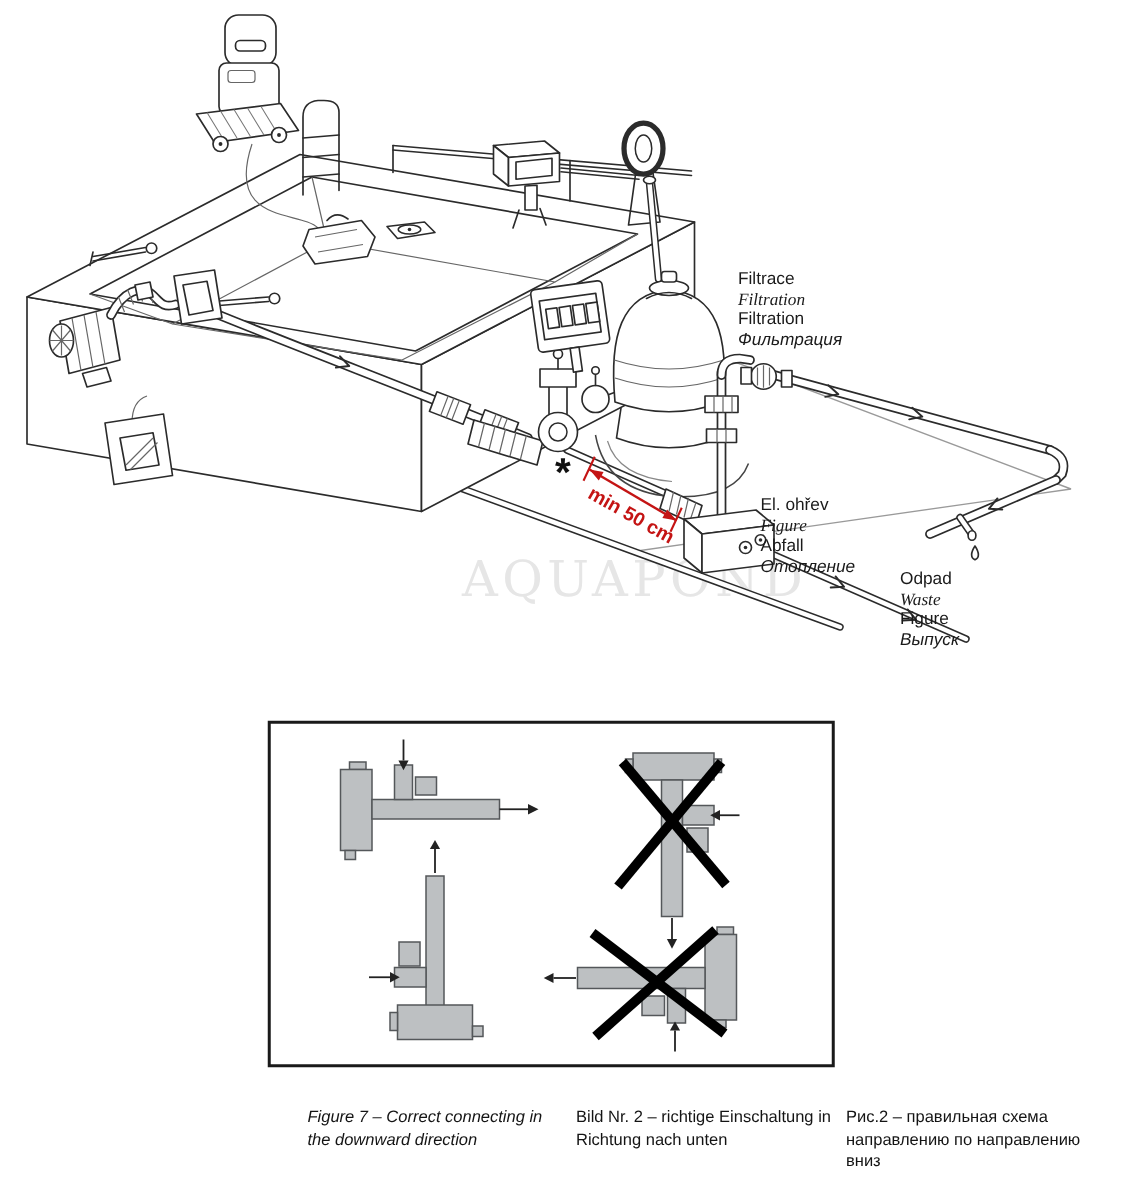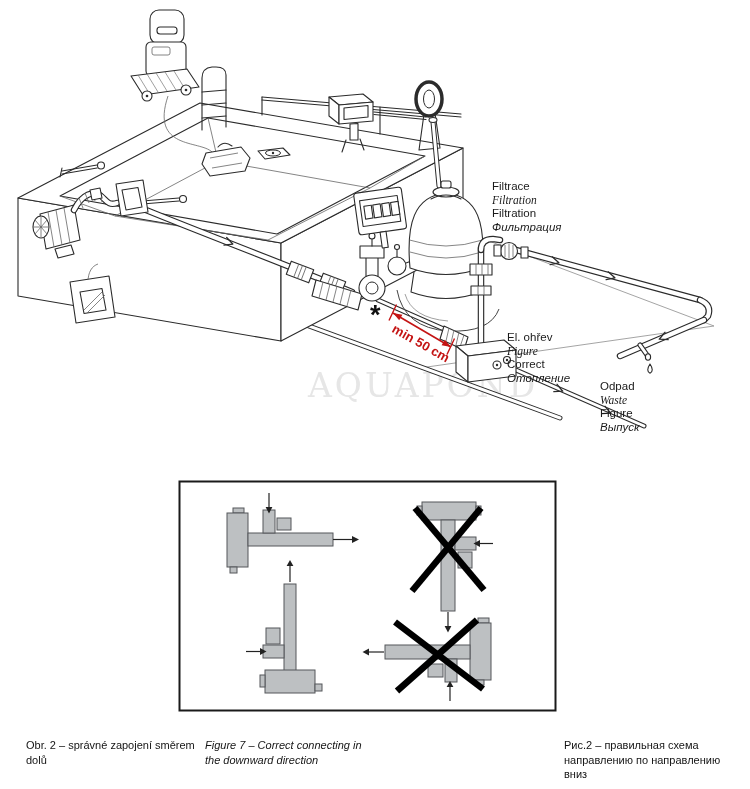--- a/index.html
+++ b/index.html
@@ -335,31 +335,31 @@
   <div class="lbl" style="left:492px;top:180px">
     <span class="cs">Filtrace</span>
     <span class="en">Filtration</span>
     <span class="fr">Filtration</span>
     <span class="ru">Фильтрация</span>
   </div>
 
   <div class="lbl" style="left:507px;top:331px">
     <span class="cs">El. ohřev</span>
     <span class="en">Figure</span>
-    <span class="fr">Correct</span>
+    <span class="fr">Abfall</span>
     <span class="ru">Отопление</span>
   </div>
 
   <div class="lbl" style="left:600px;top:380px">
     <span class="cs">Odpad</span>
     <span class="en">Waste</span>
     <span class="fr">Figure</span>
     <span class="ru">Выпуск</span>
   </div>
 
   <div class="dim-star">*</div>
   <div class="dim-text">min 50 cm</div>
 
-  <div class="cap" style="left:26px;width:172px">Obr. 2 – správné zapojení směrem dolů</div>
   <div class="cap it" style="left:205px;width:172px">Figure 7 – Correct connecting in the downward direction</div>
+  <div class="cap" style="left:384px;width:180px">Bild Nr. 2 – richtige Einschaltung in Richtung nach unten</div>
   <div class="cap" style="left:564px;width:170px">Рис.2 – правильная схема направлению по направлению вниз</div>
 
 </div>
 
 </body></html>

